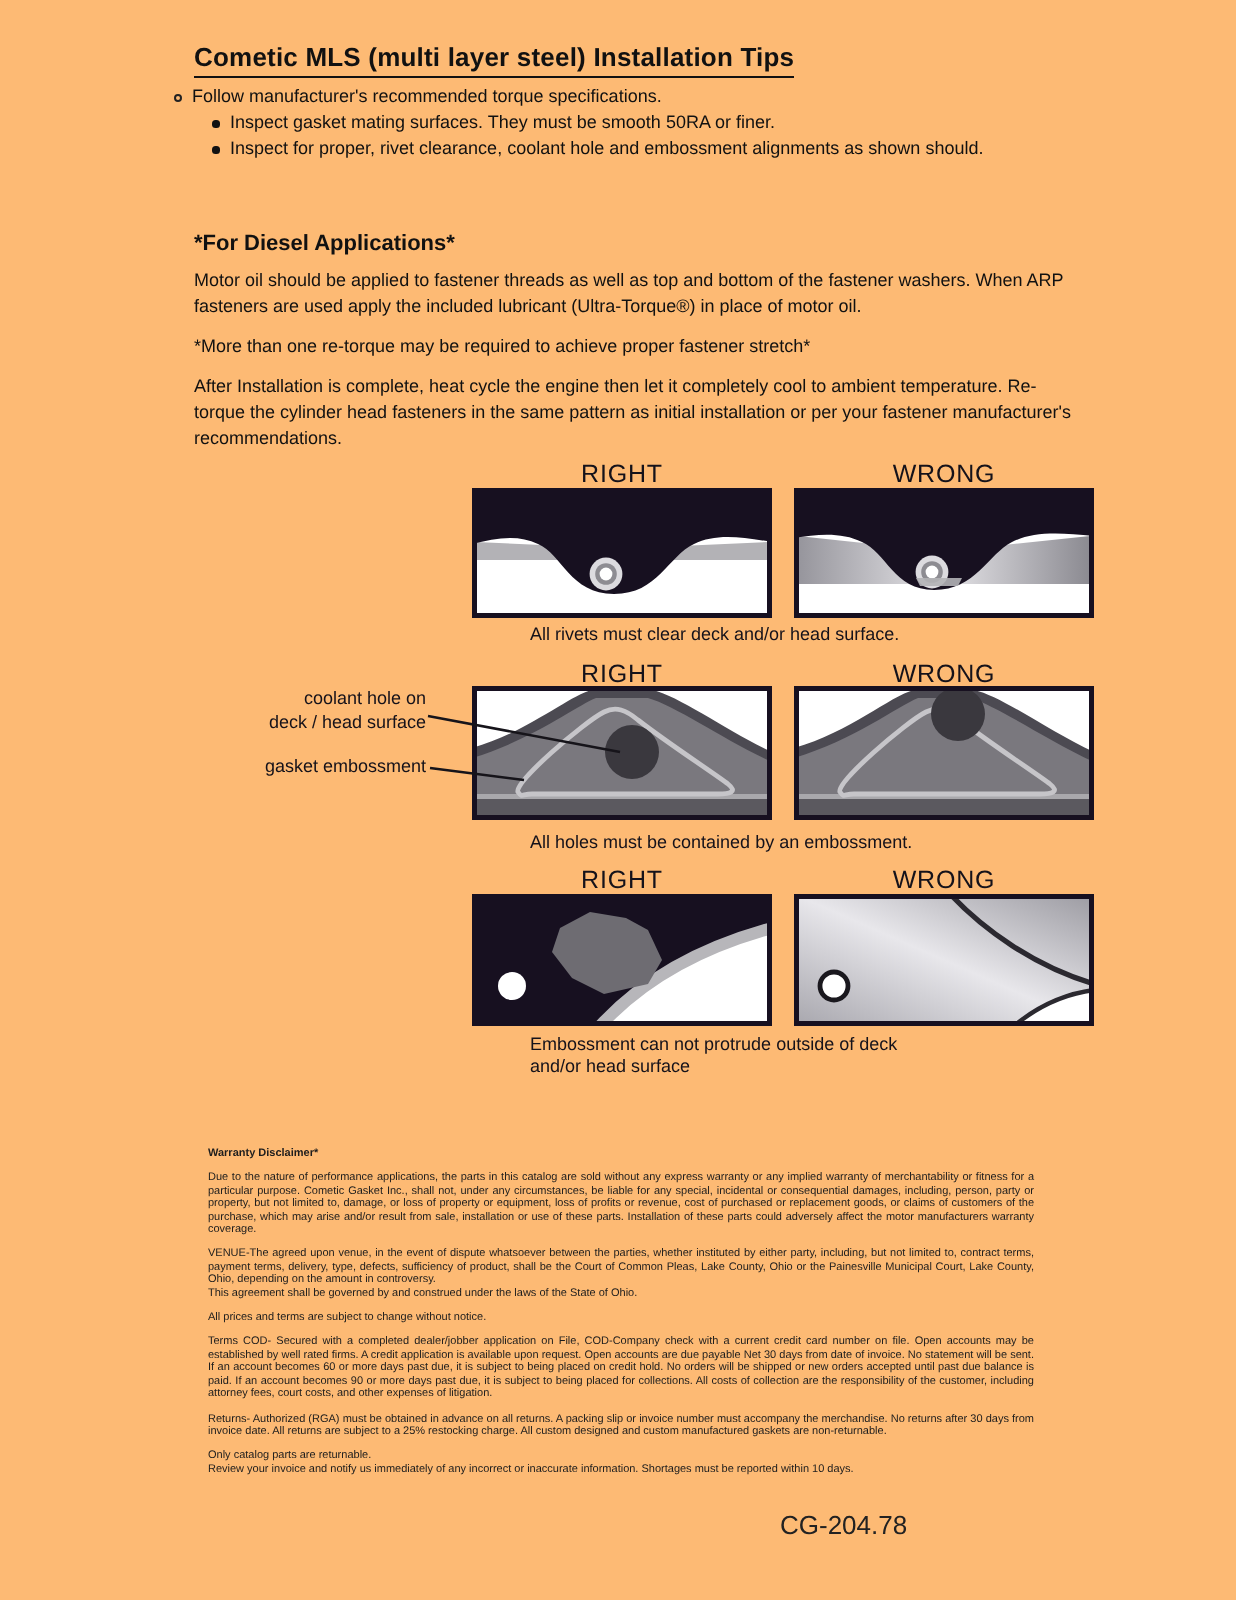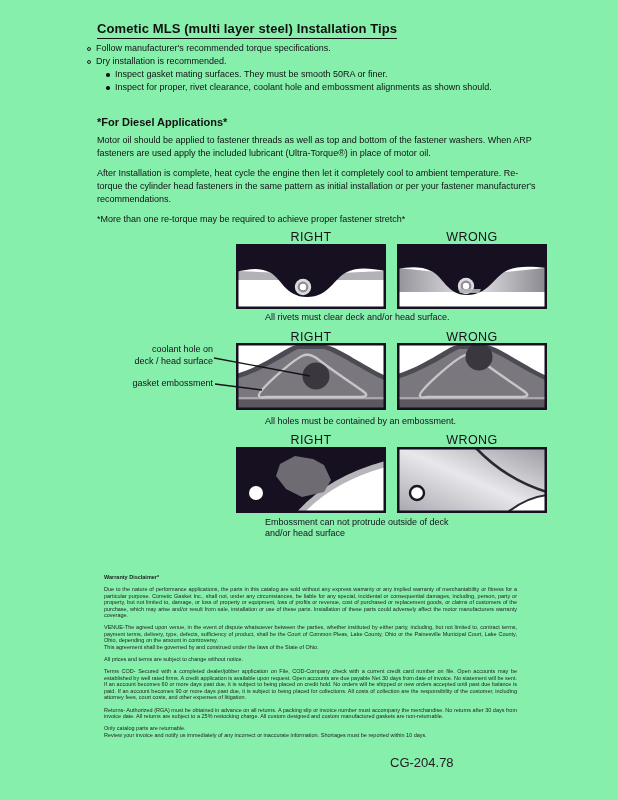--- a/index.html
+++ b/index.html
@@ -1,18 +1,18 @@
 <!DOCTYPE html>
 <html><head>
 <meta charset="utf-8">
 <style>
   * { margin:0; padding:0; box-sizing:border-box; }
   html,body { background:#ffffff; }
   body { width:618px; height:800px; font-family:"Liberation Sans", sans-serif; color:#111; }
-  .page { position:relative; width:618px; height:800px; background:#86efac; overflow:hidden;padding-left:25px; }
+  .page { position:relative; width:618px; height:800px; background:#fdba74; overflow:hidden;padding-left:25px; }
 
   .title { position:absolute; left:97px; top:21px; font-size:13px; font-weight:bold;
            border-bottom:1.6px solid #111; padding-bottom:2px; letter-spacing:0.1px; }
 
   .tips { position:absolute; left:86px; top:42px; width:490px; font-size:9px; line-height:13px; }
   .tip  { position:relative; padding-left:10px; }
   .tip.sub { margin-left:19px; }
   .o-icon { position:absolute; left:1px; top:4.5px; width:4px; height:4px;
             border:0.9px solid #222; border-radius:50%; }
   .dot-icon { position:absolute; left:1px; top:5px; width:3.5px; height:3.5px;
@@ -42,39 +42,35 @@
 
 <div class="page">
 
   <div class="title">Cometic MLS (multi layer steel) Installation Tips</div>
 
   <div class="tips">
     <div class="tip">
       <span class="o-icon"></span>
       <span>Follow manufacturer's recommended torque specifications.</span>
     </div>
-    <div class="tip">
-      <span class="o-icon"></span>
-      <span>Dry installation is recommended.</span>
-    </div>
     <div class="tip sub">
       <span class="dot-icon"></span>
       <span>Inspect gasket mating surfaces. They must be smooth 50RA or finer.</span>
     </div>
     <div class="tip sub">
       <span class="dot-icon"></span>
       <span>Inspect for proper, rivet clearance, coolant hole and embossment alignments as shown should.</span>
     </div>
   </div>
 
   <div class="diesel">
     <div class="d-head">*For Diesel Applications*</div>
     <p>Motor oil should be applied to fastener threads as well as top and bottom of the fastener washers. When ARP fasteners are used apply the included lubricant (Ultra-Torque®) in place of motor oil.</p>
+    <p>*More than one re-torque may be required to achieve proper fastener stretch*</p>
     <p>After Installation is complete, heat cycle the engine then let it completely cool to ambient temperature. Re-torque the cylinder head fasteners in the same pattern as initial installation or per your fastener manufacturer's recommendations.</p>
-    <p>*More than one re-torque may be required to achieve proper fastener stretch*</p>
   </div>
 
   <div class="dg-label" style="left:236px;top:230px">RIGHT</div>
   <div class="dg-label" style="left:397px;top:230px">WRONG</div>
 
   <svg class="dg" style="left:236px;top:244px" width="150" height="65" viewBox="0 0 150 65">
     <rect width="150" height="65" fill="#ffffff"></rect>
     <path d="M2,27 L46,29 L58,36 L2,36 Z" fill="#b3b2b6"></path>
     <path d="M148,27 L104,29 L92,36 L148,36 Z" fill="#b3b2b6"></path>
     <path d="M0,0 H150 V27 C133,24 121,23 111,28 C98,34 93,53 71,53 C49,53 45,33 33,28 C23,23 12,25 0,28 Z" fill="#171020"></path>

